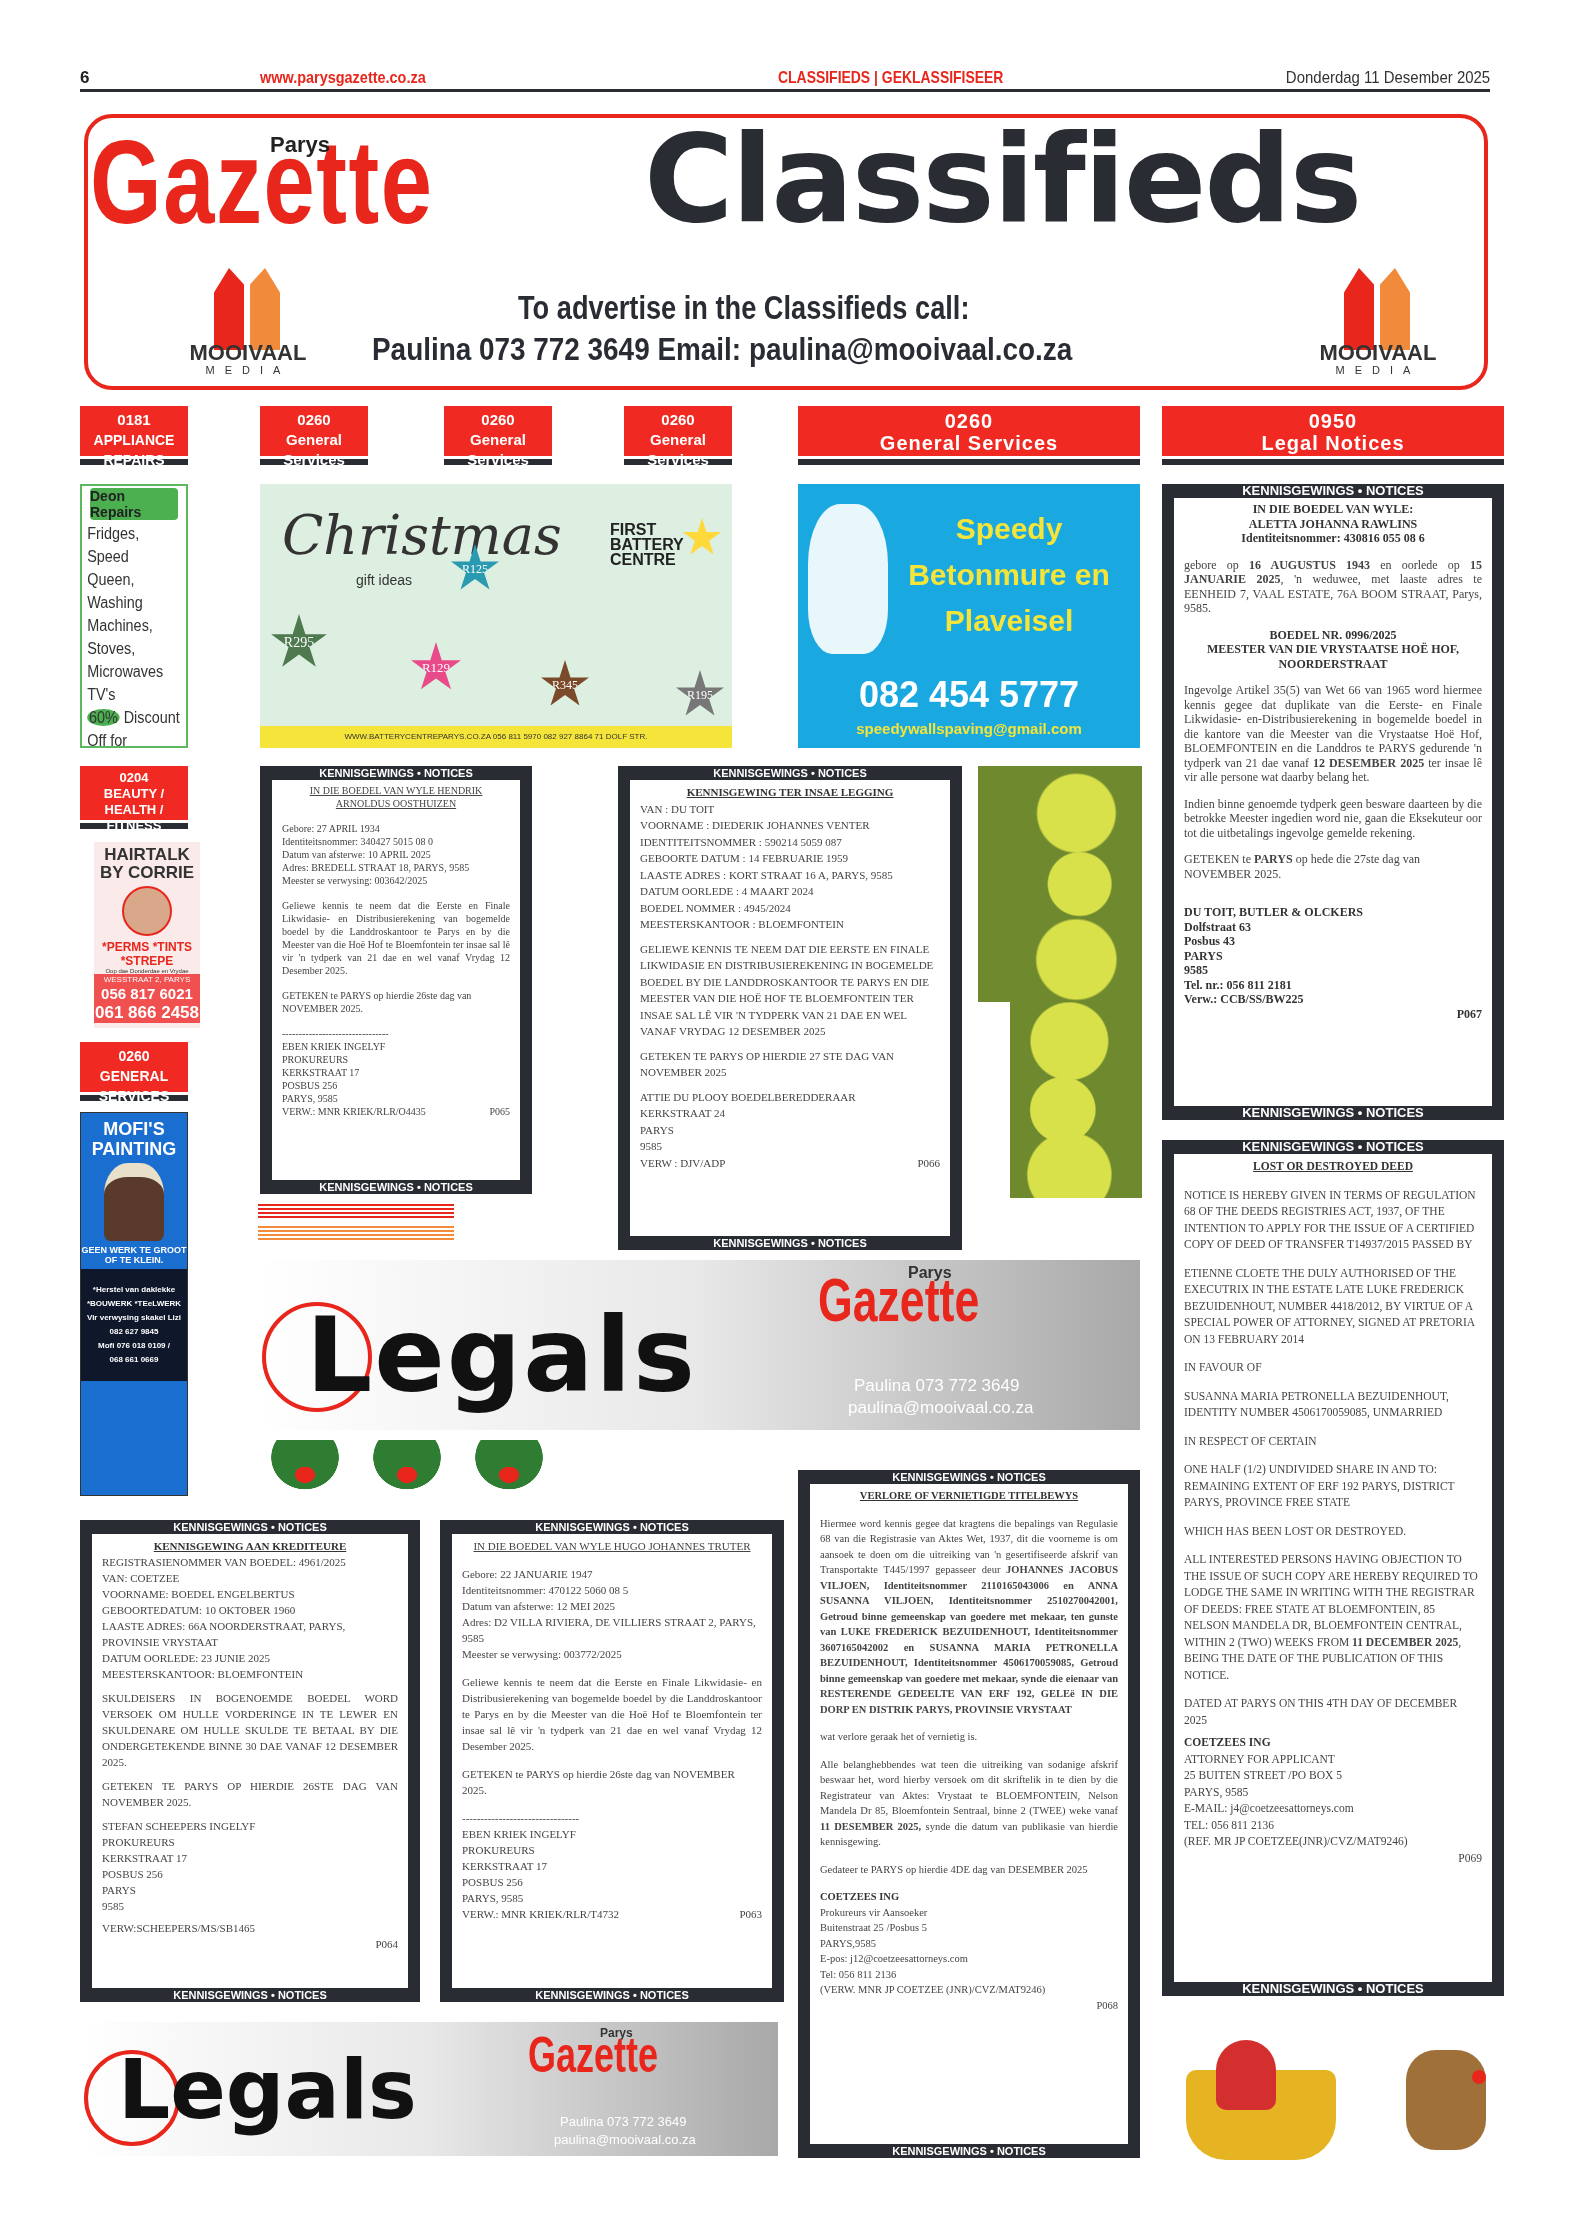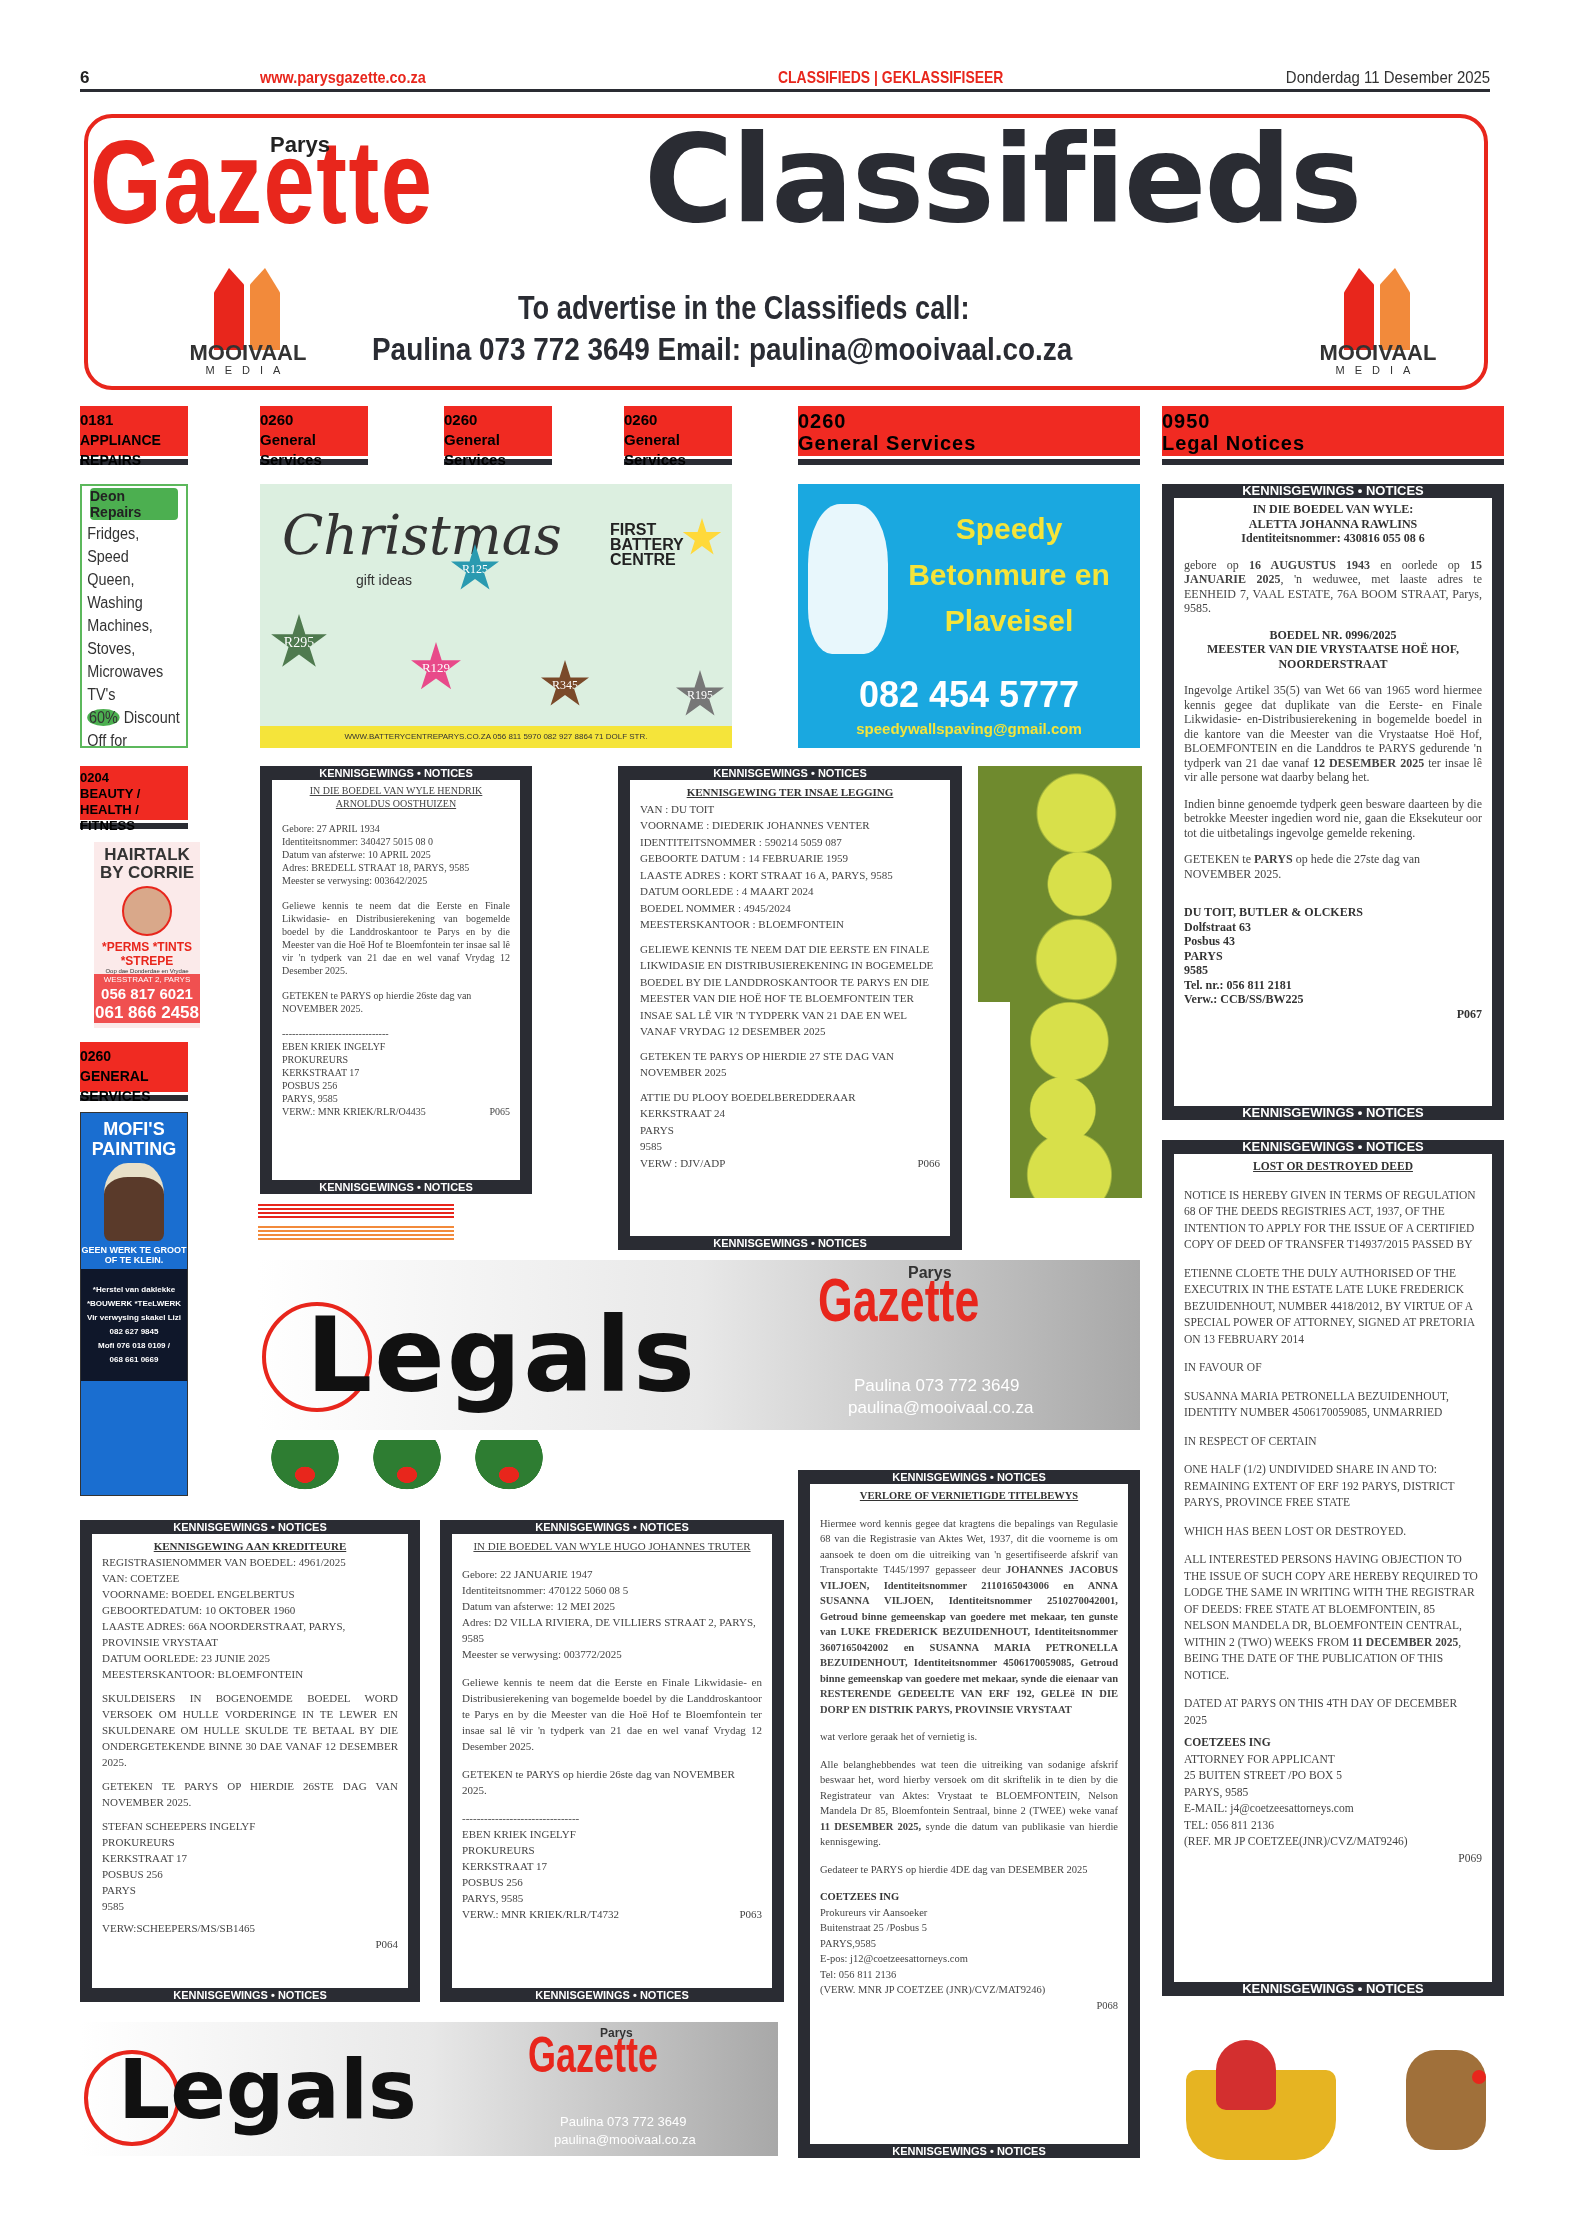--- a/index.html
+++ b/index.html
@@ -17,21 +17,21 @@
 .mast .gaz{position:absolute;left:2px;top:-4px;font-family:"Liberation Sans",sans-serif;font-weight:bold;font-size:118px;color:#e8261c;transform:scaleX(.78);transform-origin:left;letter-spacing:2px}
 .mast .cls{position:absolute;left:556px;top:-10px;font-family:"DejaVu Sans",sans-serif;font-weight:bold;font-size:122px;color:#2a2c33;letter-spacing:-2px}
 .mast .adv{position:absolute;left:430px;top:170px;font-family:"Liberation Sans",sans-serif;font-weight:bold;font-size:34px;color:#2a2c33;transform:scaleX(.8);transform-origin:left}
 .mast .cont{position:absolute;left:284px;top:214px;font-family:"Liberation Sans",sans-serif;font-weight:bold;font-size:31px;color:#2a2c33;transform:scaleX(.9);transform-origin:left}
 .logo{position:absolute;width:120px;height:108px}
 .logo .m1{position:absolute;left:26px;top:0;width:30px;height:82px;background:#e8261c;clip-path:polygon(50% 0,100% 20%,100% 100%,0 100%,0 30%)}
 .logo .m2{position:absolute;left:62px;top:0;width:30px;height:82px;background:#f28a3b;clip-path:polygon(50% 0,100% 30%,100% 100%,0 100%,0 20%)}
 .logo .nm{position:absolute;left:0;top:72px;width:120px;text-align:center;font-family:"Liberation Sans",sans-serif;font-weight:bold;font-size:22px;color:#333}
 .logo .md{position:absolute;left:0;top:96px;width:120px;text-align:center;font-family:"Liberation Sans",sans-serif;font-size:11px;letter-spacing:10px;color:#333}
 
-.sh{height:60px;font-family:"Liberation Sans",sans-serif;color:#000000;text-align:left;font-weight:bold}
+.sh{height:60px;font-family:"Liberation Sans",sans-serif;color:#ffffff;text-align:center;font-weight:bold}
 .sh .red{background:#f02a22;height:50px;padding-top:4px;line-height:20px;font-size:15px}
 .sh .bar{height:6px;margin-top:3px;background:#2a2c33}
 .sh.wide .red{font-size:20px;letter-spacing:1px;line-height:22px}
 
 .notice{background:#2a2c33;padding:0 12px}
 .notice .hd{color:#fff;font-family:"Liberation Sans",sans-serif;font-weight:bold;font-size:13px;text-align:center;height:14px;line-height:14px}
 .notice .body{background:#fff;padding:4px 10px 2px;font-size:12px;line-height:14.5px;color:#444}
 .notice .ft{color:#fff;font-family:"Liberation Sans",sans-serif;font-weight:bold;font-size:13px;text-align:center;height:14px;line-height:14px}
 .ttl{text-align:center;text-decoration:underline;}
 .ctr{text-align:center;font-weight:bold;color:#333}

